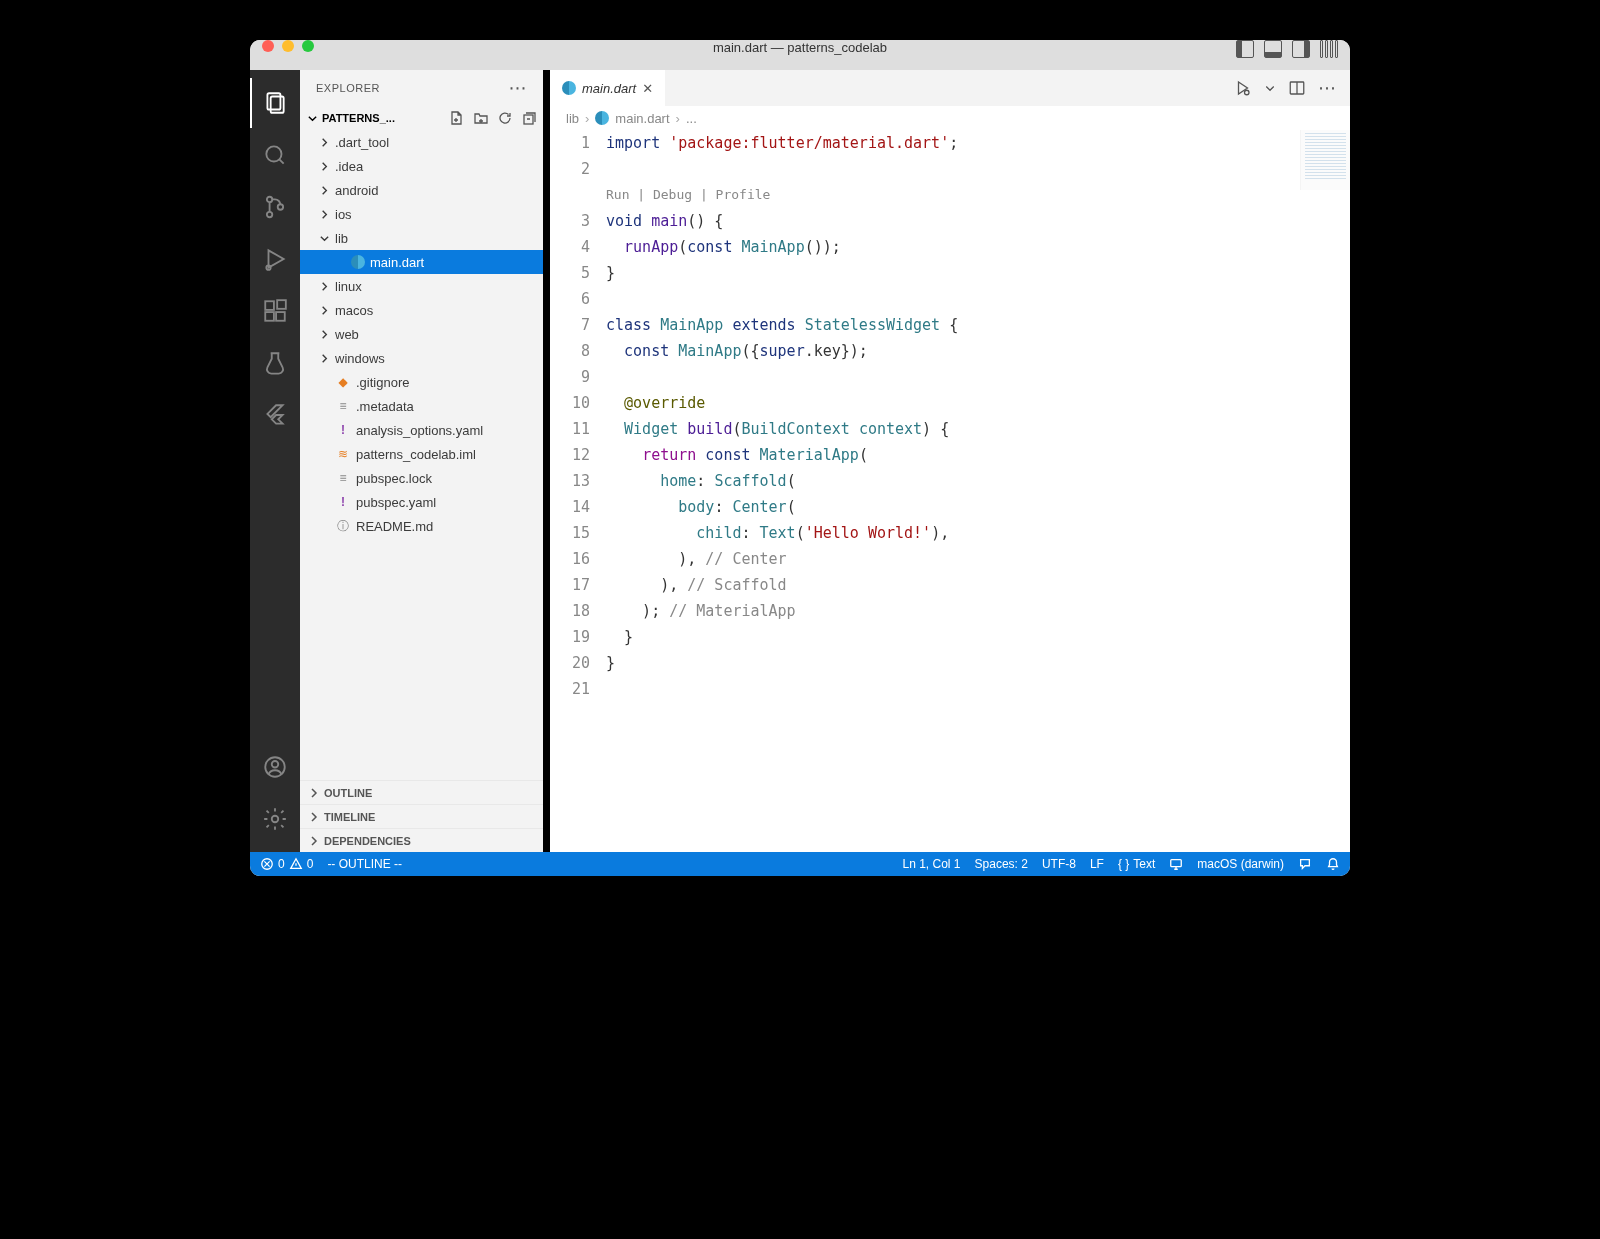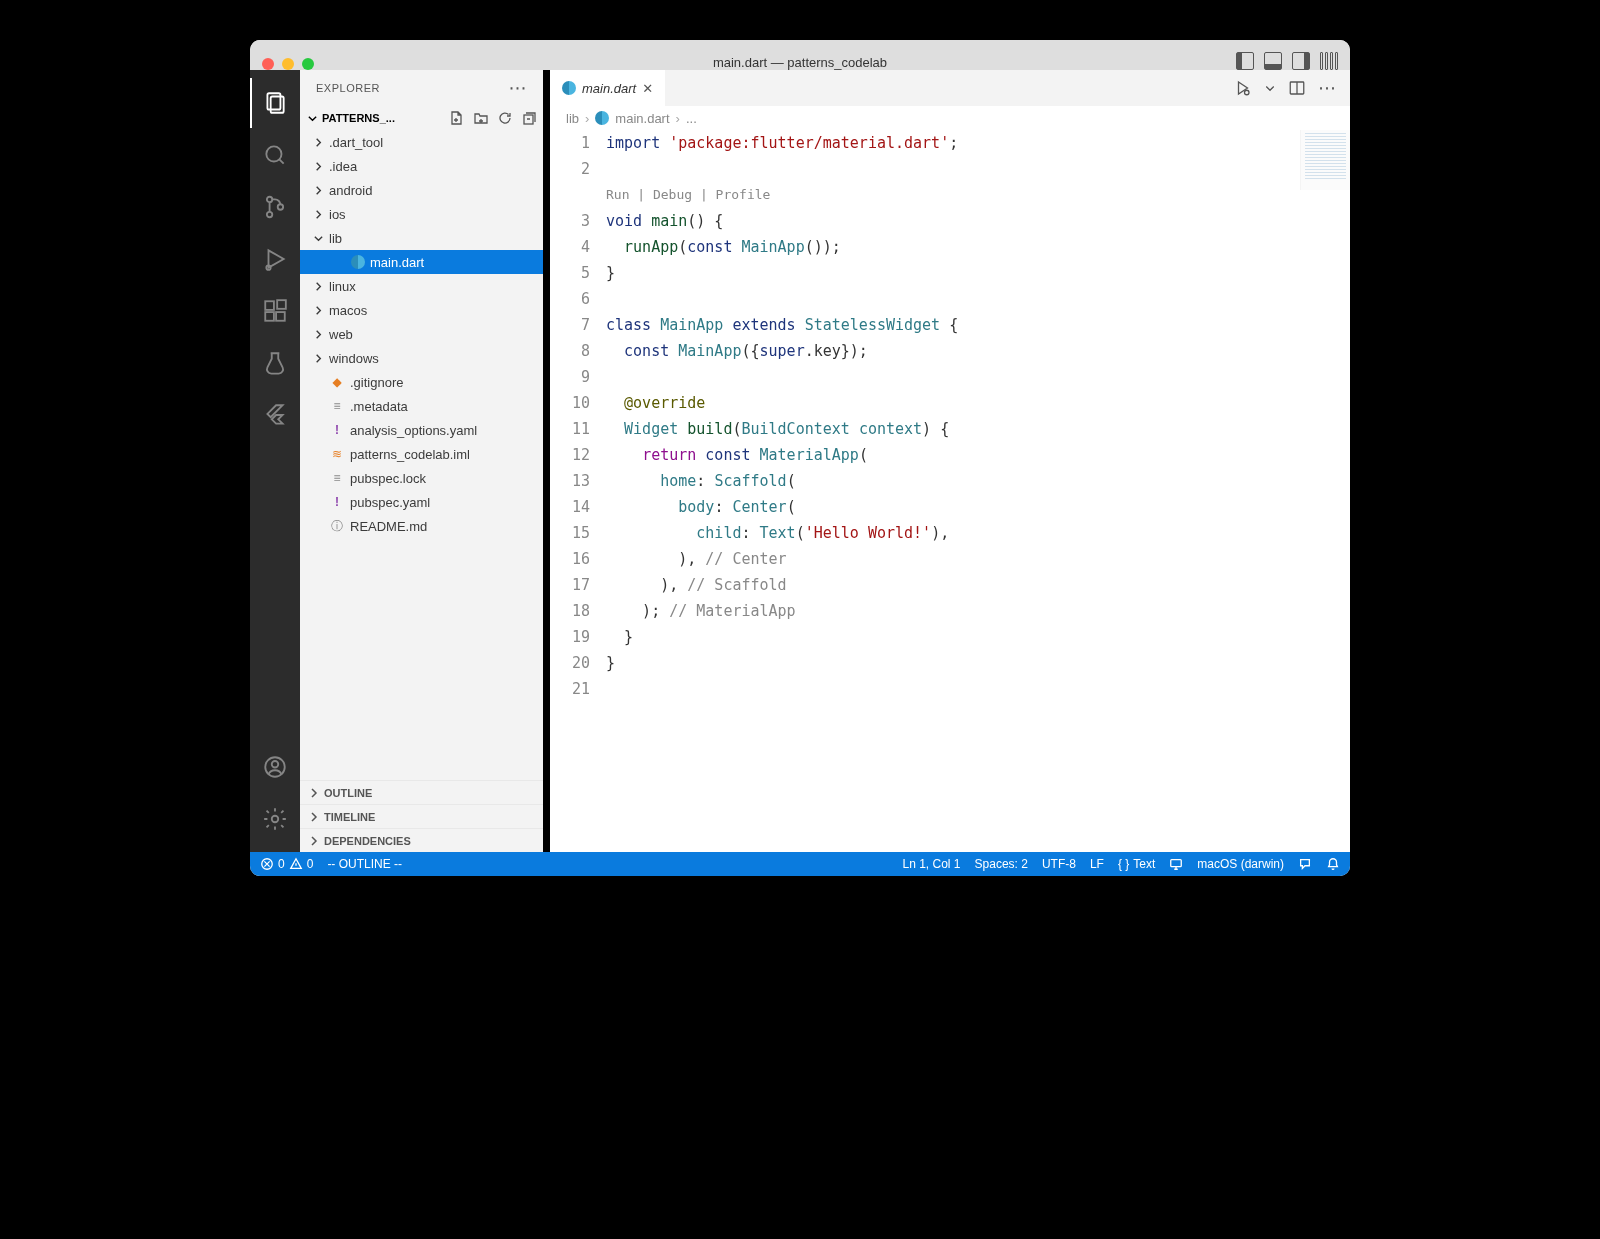--- a/index.html
+++ b/index.html
@@ -1,18 +1,18 @@
 <!DOCTYPE html>
 <html><head>
 <meta charset="utf-8">
 <style>
   * { margin: 0; padding: 0; box-sizing: border-box; }
   body { background: #000; font-family: -apple-system, BlinkMacSystemFont, "Segoe UI", sans-serif; display: flex; align-items: flex-start; justify-content: center; padding: 40px; }
   .window { width: 1100px; height: 836px; background: #fff; border-radius: 10px; overflow: hidden; display: flex; flex-direction: column; box-shadow: 0 20px 60px rgba(0,0,0,.5); }
-  .titlebar { height: 30px; background: #dedede; display: flex; align-items: flex-end; padding: 0 12px; position: relative; }
+  .titlebar { height: 30px; background: #dedede; display: flex; align-items: flex-start; padding: 0 12px; position: relative; }
   .traffic { display: flex; gap: 8px; }
   .light { width: 12px; height: 12px; border-radius: 50%; }
   .red { background:#ff5f56; } .yellow{background:#ffbd2e;} .green{background:#27c93f;}
   .title { position:absolute; left:50%; transform:translateX(-50%); font-size:13px; color:#333; }
   .titleicons { margin-left:auto; display:flex; gap:10px; color:#555; }
   .titleicons span { width:18px; height:18px; display:inline-flex; align-items:center; justify-content:center; }
   .layout-icon { border:1.5px solid #555; width:14px; height:12px; border-radius:2px; position:relative; }
   .layout-icon.left::before{content:"";position:absolute;left:0;top:0;bottom:0;width:5px;background:#555;}
   .layout-icon.bottom::before{content:"";position:absolute;left:0;right:0;bottom:0;height:5px;background:#555;}
   .layout-icon.right::before{content:"";position:absolute;right:0;top:0;bottom:0;width:5px;background:#555;}
@@ -28,21 +28,21 @@
   .act-item svg { width:26px; height:26px; }
 
   .sidebar { width:250px; background:#f3f3f3; display:flex; flex-direction:column; border-right:7px solid #000000; }
   .side-header { height:36px; display:flex; align-items:center; padding:0 16px; font-size:11px; letter-spacing:.5px; color:#555; text-transform:uppercase; }
   .side-header .dots { margin-left:auto; font-size:18px; color:#555; cursor:pointer; }
   .folder-title { height:24px; display:flex; align-items:center; padding:0 6px; font-size:11px; font-weight:600; gap:4px; }
   .folder-title svg{width:12px;height:12px;}
   .folder-title .actions { margin-left:auto; display:flex; gap:8px; color:#555; }
   .folder-title .actions svg { width:16px; height:16px; }
   .tree { flex:1; font-size:13px; color:#3b3b3b; overflow:auto; }
-  .tree-item { height:24px; display:flex; align-items:center; padding-left:12px; cursor:pointer; gap:5px; }
+  .tree-item { height:24px; display:flex; align-items:center; padding-left:18px; cursor:pointer; gap:5px; }
   .tree-item.depth1{padding-left:34px;}
   .tree-item.selected { background:#0a7bde; color:#fff; }
   .chev { width:12px; display:inline-flex; justify-content:center; }
   .chev svg{width:11px;height:11px;}
   .fi { width:16px; height:16px; display:inline-flex; align-items:center; justify-content:center; font-size:12px; } .fi.yaml{color:#8e44ad;} .fi.git{color:#e67e22;} .fi.xml{color:#e67e22;} .fi.lock{color:#888;} .fi.info{color:#888;} .fi.meta{color:#888;}
   .panel-section { height:24px; display:flex; align-items:center; padding:0 8px; font-size:11px; font-weight:700; gap:4px; border-top:1px solid #e8e8e8; color:#555; }
   .panel-section svg{width:12px;height:12px;}
 
   .editor { flex:1; display:flex; flex-direction:column; background:#fff; min-width:0; }
   .tabs { height:36px; display:flex; align-items:stretch; background:#f3f3f3; }
@@ -50,21 +50,21 @@
   .tab .close { font-style:normal; color:#555; cursor:pointer; }
   .tabactions { margin-left:auto; display:flex; align-items:center; gap:12px; padding:0 14px; color:#555; }
   .tabactions svg{width:18px;height:18px;}
   .breadcrumb { height:24px; display:flex; align-items:center; gap:6px; padding:0 16px; font-size:13px; color:#888; }
   .breadcrumb .sep{color:#aaa;}
   .code-area { flex:1; display:flex; font-family: ui-monospace, "SF Mono", Menlo, Consolas, monospace; font-size:15px; line-height:26px; position:relative; }
   .gutter { width:56px; text-align:right; color:#888; padding-right:16px; }
   .gutter div{height:26px;}
   .code { flex:1; white-space:pre; color:#333; }
   .code .ln{height:26px;}
-  .kw{color:#1e347b;} .type{color:#2f7a86;} .str{color:#a31515;} .fn{color:#14532d;} .param{color:#2f7a86;} .ann{color:#5a5a00;} .cmt{color:#888;} .ret{color:#8e0e8e;}
+  .kw{color:#1e347b;} .type{color:#2f7a86;} .str{color:#a31515;} .fn{color:#4c1d95;} .param{color:#2f7a86;} .ann{color:#5a5a00;} .cmt{color:#888;} .ret{color:#8e0e8e;}
   .codelens { color:#888; font-size:13px; height:26px; }
   .codelens span{cursor:pointer;}
   .minimap{position:absolute;right:0;top:0;width:50px;height:60px;background:linear-gradient(#fafafa,#fafafa);opacity:.6;border-left:1px solid #eee;}
   .minimap::before{content:"";position:absolute;left:4px;right:4px;top:3px;height:46px;background:repeating-linear-gradient(to bottom,#b7cee1 0,#b7cee1 1px,transparent 1px,transparent 3px);}
 
   .statusbar { height:24px; background:#0a7bde; color:#fff; display:flex; align-items:center; font-size:12px; padding:0 10px; gap:14px; }
   .statusbar .sp{flex:1;}
   .statusbar svg{width:14px;height:14px;vertical-align:-2px;}
   .sb-item{display:inline-flex;align-items:center;gap:4px;cursor:pointer;}
   .fi-dart-icon{width:14px;height:14px;display:inline-block;border-radius:50%;background:conic-gradient(#4ab5e0 0 50%, #2b8eba 50% 100%);}

